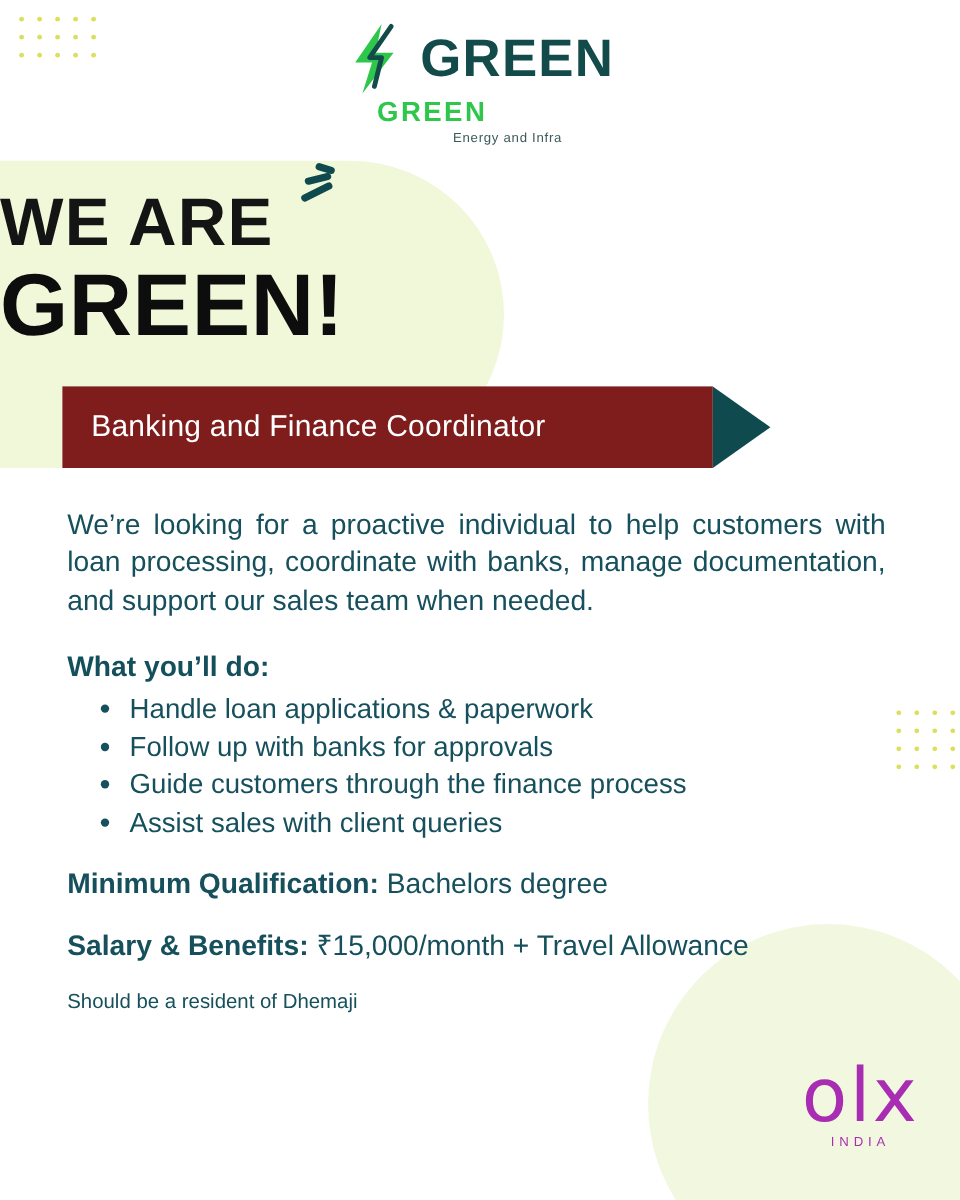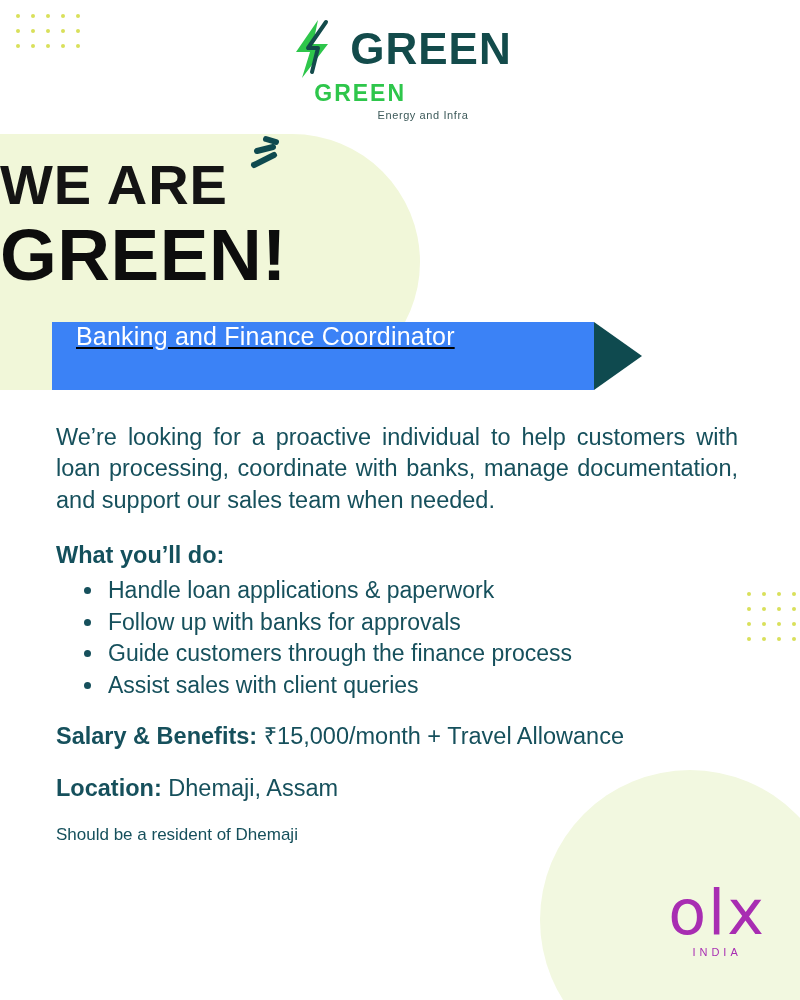--- a/index.html
+++ b/index.html
@@ -144,26 +144,26 @@
     position: relative;
     z-index: 2;
     margin-top: 28px;
     margin-left: 52px;
     width: 590px;
     height: 68px;
     display: flex;
     align-items: center;
   }
   #role-banner .banner-body {
-    background: #3b82f6;
+    background: #7f1d1d;
     height: 68px;
     flex: 1;
     display: flex;
+    align-items: center;
     padding-left: 24px;
-    text-decoration: underline;
   }
   #role-banner .banner-arrow {
     width: 0;
     height: 0;
     border-top: 34px solid transparent;
     border-bottom: 34px solid transparent;
     border-left: 48px solid #0f4a4f;
   }
   #role-title {
     color: #ffffff;
@@ -341,24 +341,24 @@
 
   <div id="what-heading">What you’ll do:</div>
   <ul id="duties-list">
     <li>Handle loan applications &amp; paperwork</li>
     <li>Follow up with banks for approvals</li>
     <li>Guide customers through the finance process</li>
     <li>Assist sales with client queries</li>
   </ul>
 
   <div class="info-line">
+    <span class="lbl">Minimum Qualification:</span><span> Bachelors degree</span>
+  </div>
+  <div class="info-line">
     <span class="lbl">Salary &amp; Benefits:</span><span> ₹15,000/month + Travel Allowance</span>
-  </div>
-  <div class="info-line">
-    <span class="lbl">Location:</span><span> Dhemaji, Assam</span>
   </div>
 
   <div id="residency-note">Should be a resident of Dhemaji</div>
 </div>
 
 <div id="watermark">
   <div class="wm-main">olx</div>
   <div class="wm-sub">INDIA</div>
 </div>
 

